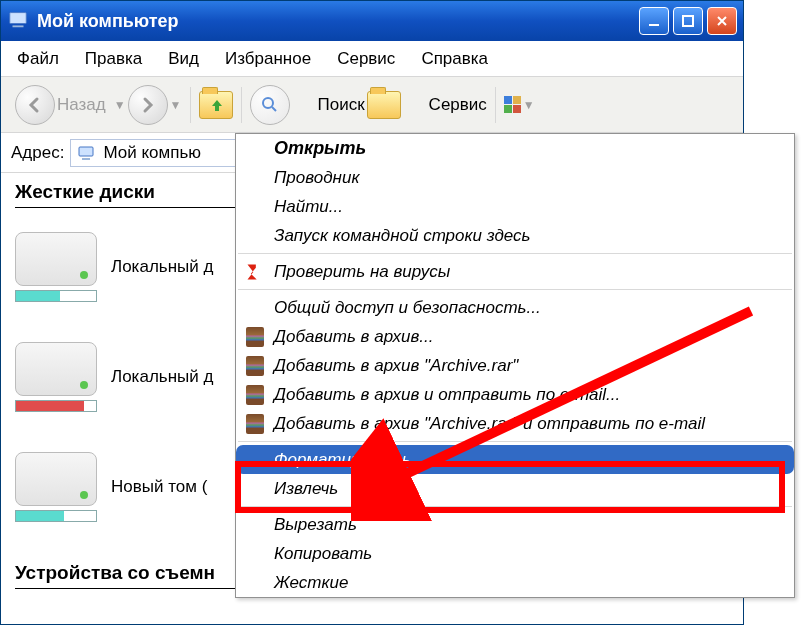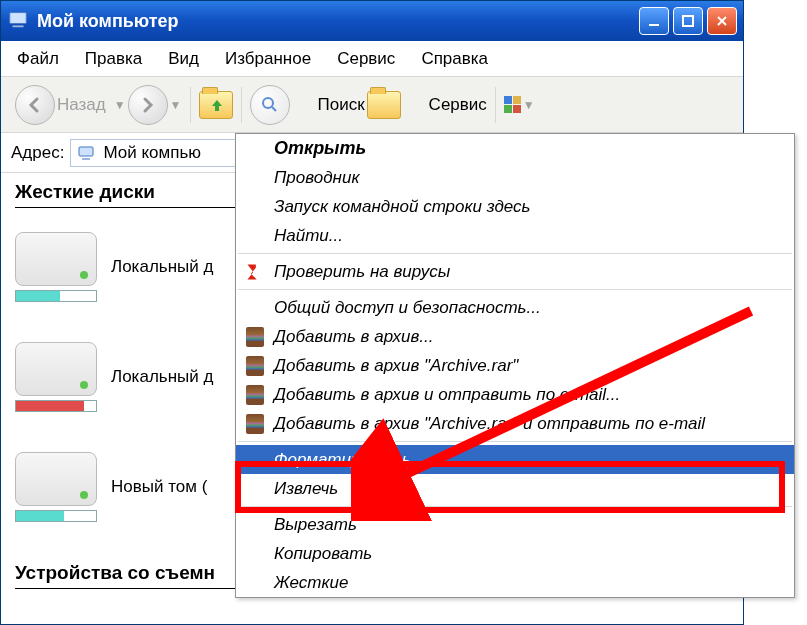--- a/index.html
+++ b/index.html
@@ -50,21 +50,21 @@
 
   
   .ctxmenu {
     position: absolute; left: 234px; top: 132px; width: 560px; 
     background: #fff; border: 1px solid #919191; box-shadow: 2px 2px 4px rgba(0,0,0,0.2); font-style: italic;
   }
   .ctxrow { display: flex; align-items: center; height: 29px; padding: 0 14px 0 38px; font-size: 17px; position: relative; }
   .ctxrow .cicon { position: absolute; left: 8px; top: 4px; width: 22px; height: 22px; display: flex; align-items: center; justify-content: center; }
   .ctxhdr { font-weight: bold; font-size: 18px; }
   .ctxsep { height: 1px; background: #d9d9d9; margin: 3px 2px; }
-  .ctxhi { background: #316ac5; color: #fff; }
+  .ctxhi { background: #316ac5; color: #fff; border-radius: 7px; }
   .ctx-highlight-border { border: 6px solid #ff0000; position: absolute; left: 234px; top: 460px; width: 550px; height: 52px; z-index: 20; pointer-events: none; }
 
   .arrow-overlay { position: absolute; z-index: 30; pointer-events: none; }
 
   .rar-icon {
     width: 18px; height: 20px; background: linear-gradient(to bottom, #7a4a2a 0%, #9a6a3a 40%, #b763a8 45%, #5c9c5c 55%, #3d6ebf 65%, #7a4a2a 70%);
     border-radius: 2px;
   }
   .kav-icon { width: 20px; height: 20px; }
 </style>
@@ -196,22 +196,22 @@
       </div>
       <div class="drive-label">Новый том (</div>
     </div>
 
     <div class="grouphdr" style="margin-top:10px;">Устройства со съемн</div>
   </div>
 
   <div class="ctxmenu">
     <div class="ctxrow ctxhdr">Открыть</div>
     <div class="ctxrow">Проводник</div>
+    <div class="ctxrow">Найти...</div>
     <div class="ctxrow">Запуск командной строки здесь</div>
-    <div class="ctxrow">Найти...</div>
     <div class="ctxsep"></div>
     <div class="ctxrow">
       <span class="cicon">
           <svg class="kav-icon" viewBox="0 0 24 24">
             <path d="M3 3 L13 3 L13 7 L7 14 L14 21 L3 21 L10 12 Z" fill="#d21"></path>
           </svg>
         </span>
       <span>Проверить на вирусы</span>
     </div>
     <div class="ctxsep"></div>

